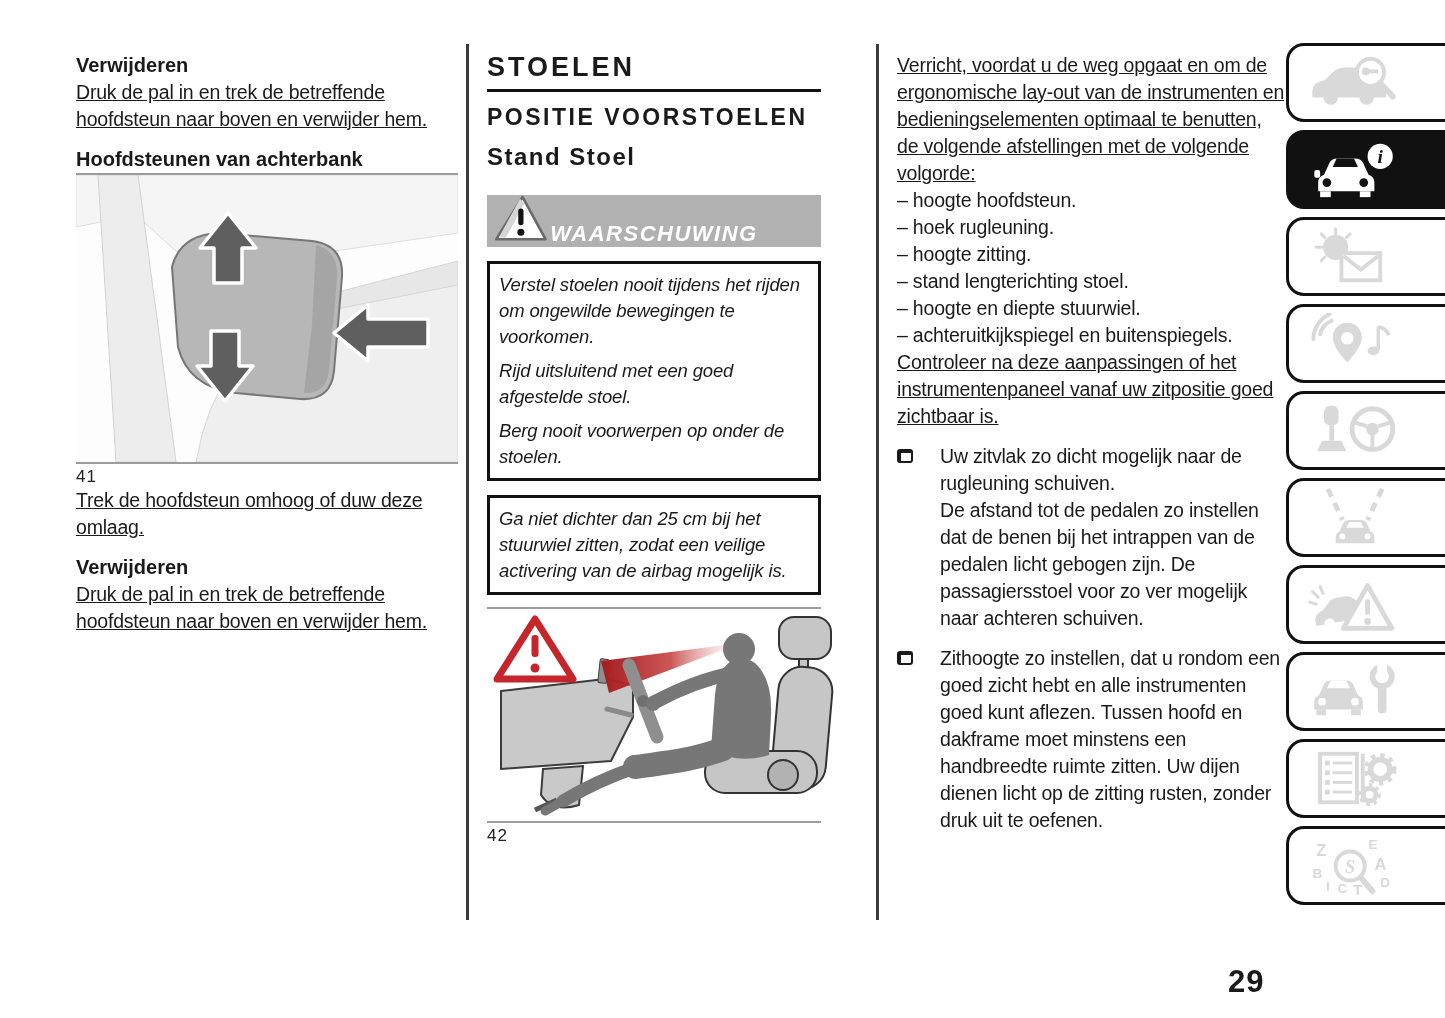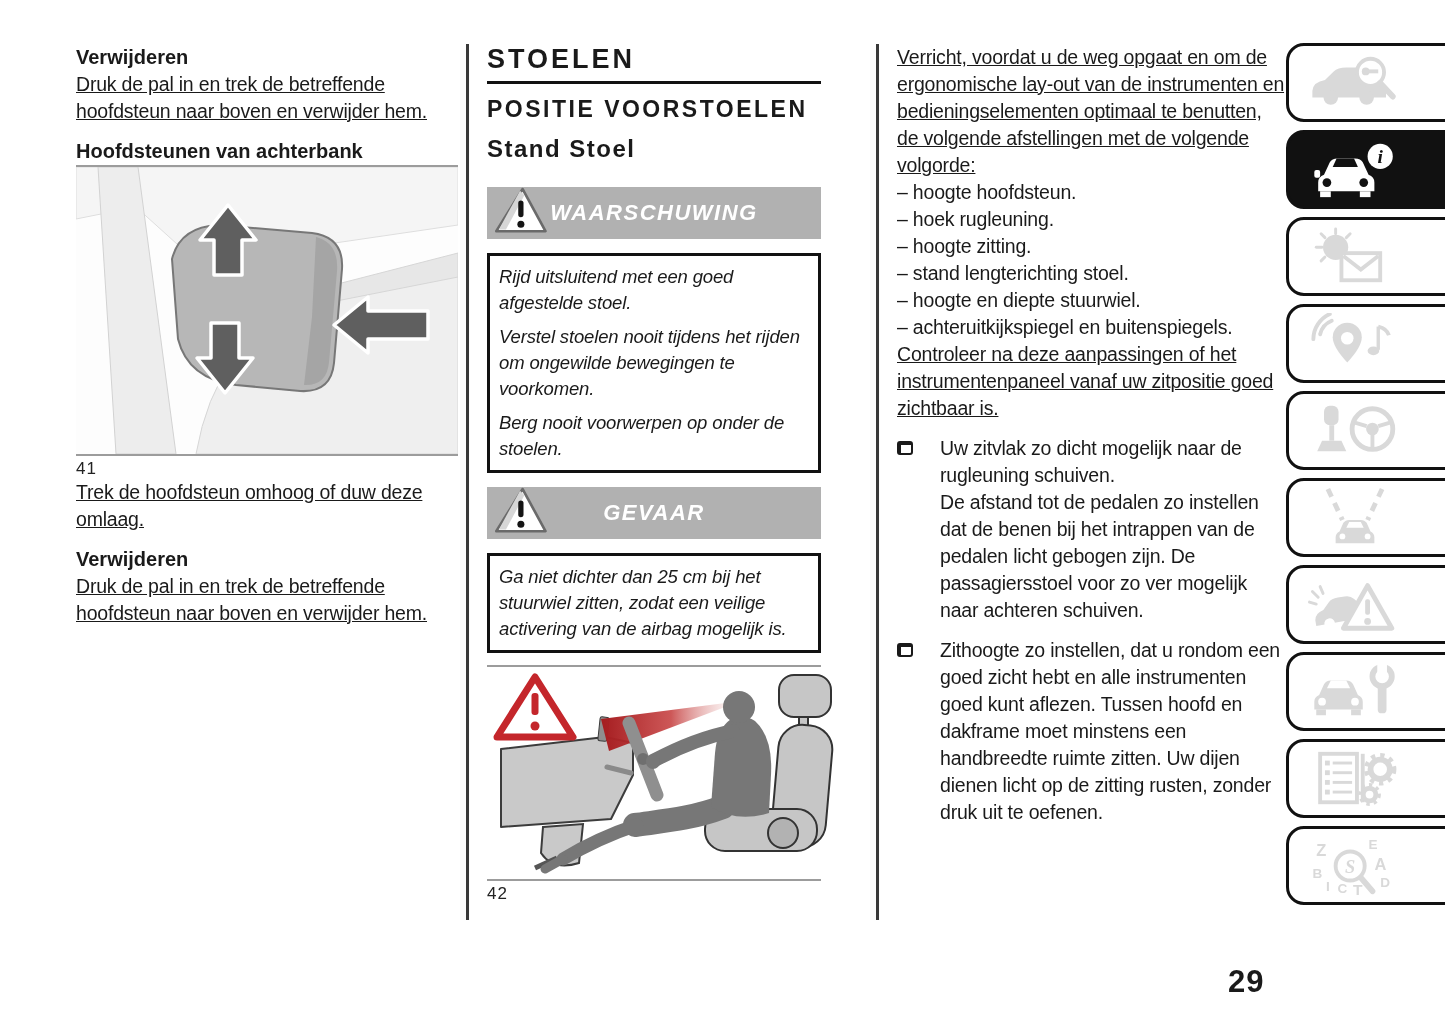--- a/index.html
+++ b/index.html
@@ -1,42 +1,42 @@
 <!DOCTYPE html>
 <html><head>
 <meta charset="utf-8">
 <style>
   * { box-sizing: border-box; margin: 0; padding: 0; }
   html,body { width:1445px; height:1018px; }
   body { background:#fff; overflow:hidden; font-family:"Liberation Sans", sans-serif; color:#1a1a1a; }
   .page { position:relative; width:1445px; height:1018px; background:#fff; overflow:hidden; }
 
   
-  .col { position:absolute; top:44px; }
+  .col { position:absolute; top:52px; }
   .col-left  { left:76px;  width:382px; }
   .col-mid   { left:487px; width:334px; }
   .col-right { left:897px; width:388px; letter-spacing:-0.2px; }
   .vdivider { position:absolute; top:44px; width:3px; height:876px; background:#3a3a3a; }
   .vd1 { left:466px; } .vd2 { left:876px; }
 
   
   h3 { font-size:20px; font-weight:700; line-height:27px; }
   .para { font-size:19.5px; line-height:27px; letter-spacing:-0.2px;text-decoration:underline; }
   .mb { margin-bottom:13px; }
   .mt-lg { margin-top:25px; }
 
   
   .title { font-size:27px; font-weight:800; letter-spacing:3px; line-height:30px; }
   .title-rule { height:3px; background:#111; margin-top:7px; }
   .subtitle { font-size:23px; font-weight:800; letter-spacing:2.5px; margin-top:13px; line-height:25px; }
   .subsub { font-size:24px; font-weight:800; letter-spacing:1.5px; margin-top:15px; line-height:24px; }
 
   
   .banner { position:relative; margin-top:26px; height:52px; background:#b1b1b1;
-            display:flex; align-items:center; justify-content:center; }
+            display:flex; align-items:flex-end; justify-content:center; }
   .banner.danger { margin-top:14px; }
   .banner .tri { position:absolute; left:4px; top:-4px; }
   .banner span { font-style:italic; font-weight:800; color:#fff; font-size:22px; letter-spacing:1.5px; }
   .alert { border:3px solid #111; margin-top:14px; padding:8px 9px; font-style:italic; }
   .alert p { font-size:18.5px; line-height:26px; letter-spacing:-0.15px; margin-bottom:8px; }
   .alert p:last-child { margin-bottom:0; }
 
   
   .fig { }
   .fig-rule { height:2px; background:#9c9c9c; }
@@ -107,34 +107,25 @@
     <div class="banner">
       <svg class="tri" width="58" height="56" viewBox="0 0 66 62">
         <path d="M36 6 L62 54 H6 Z" fill="#fff" stroke="#6a6a6a" stroke-width="3" stroke-linejoin="round"></path>
         <path d="M33 8 L9 52 H17 L38 13 Z" fill="#d6d6d6"></path>
         <rect x="31" y="19" width="6" height="19" rx="3" fill="#141414"></rect>
         <circle cx="34" cy="46" r="4" fill="#141414"></circle>
       </svg>
       <span>WAARSCHUWING</span>
     </div>
     <div class="alert">
+      <p>Verstel stoelen nooit tijdens het rijden om ongewilde bewegingen te voorkomen.</p>
       <p>Rijd uitsluitend met een goed afgestelde stoel.</p>
-      <p>Verstel stoelen nooit tijdens het rijden om ongewilde bewegingen te voorkomen.</p>
       <p>Berg nooit voorwerpen op onder de stoelen.</p>
     </div>
 
-    <div class="banner danger">
-      <svg class="tri" width="58" height="56" viewBox="0 0 66 62">
-        <path d="M36 6 L62 54 H6 Z" fill="#fff" stroke="#6a6a6a" stroke-width="3" stroke-linejoin="round"></path>
-        <path d="M33 8 L9 52 H17 L38 13 Z" fill="#d6d6d6"></path>
-        <rect x="31" y="19" width="6" height="19" rx="3" fill="#141414"></rect>
-        <circle cx="34" cy="46" r="4" fill="#141414"></circle>
-      </svg>
-      <span>GEVAAR</span>
-    </div>
     <div class="alert">
       <p>Ga niet dichter dan 25 cm bij het stuurwiel zitten, zodat een veilige activering van de airbag mogelijk is.</p>
     </div>
 
     <figure class="fig" style="margin-top:12px;">
       <div class="fig-rule"></div>
       <svg width="374" height="212" viewBox="0 0 374 212">
         <defs>
           <linearGradient id="beamGrad" x1="0" y1="0" x2="1" y2="0">
             <stop offset="0" stop-color="#a51d20"></stop>

